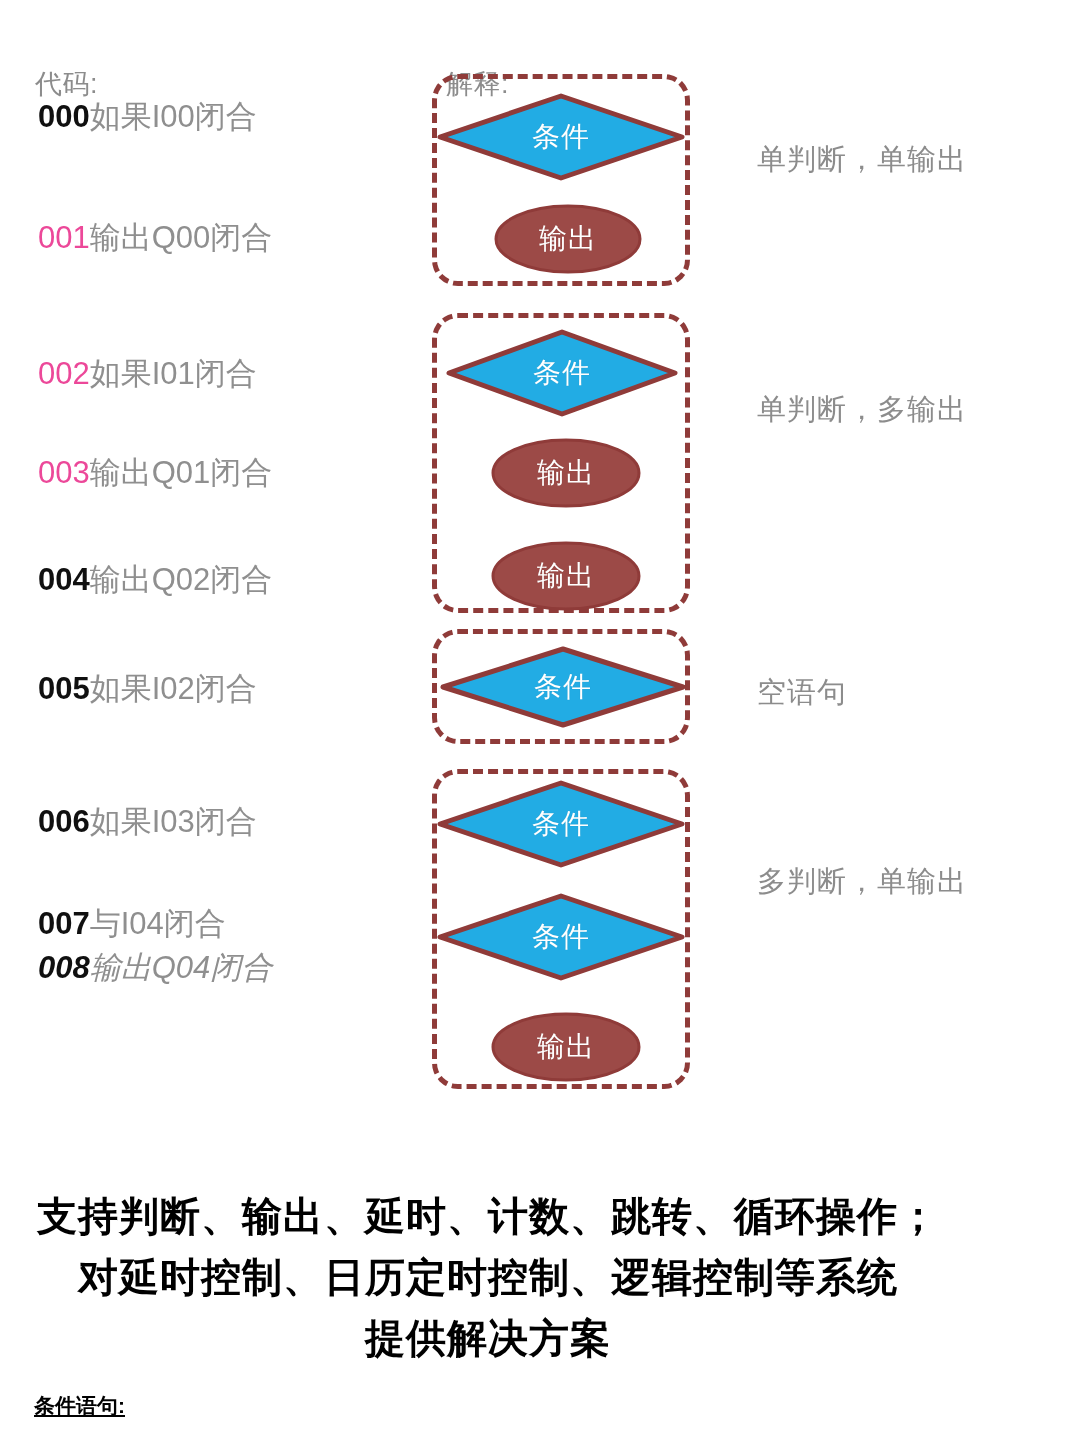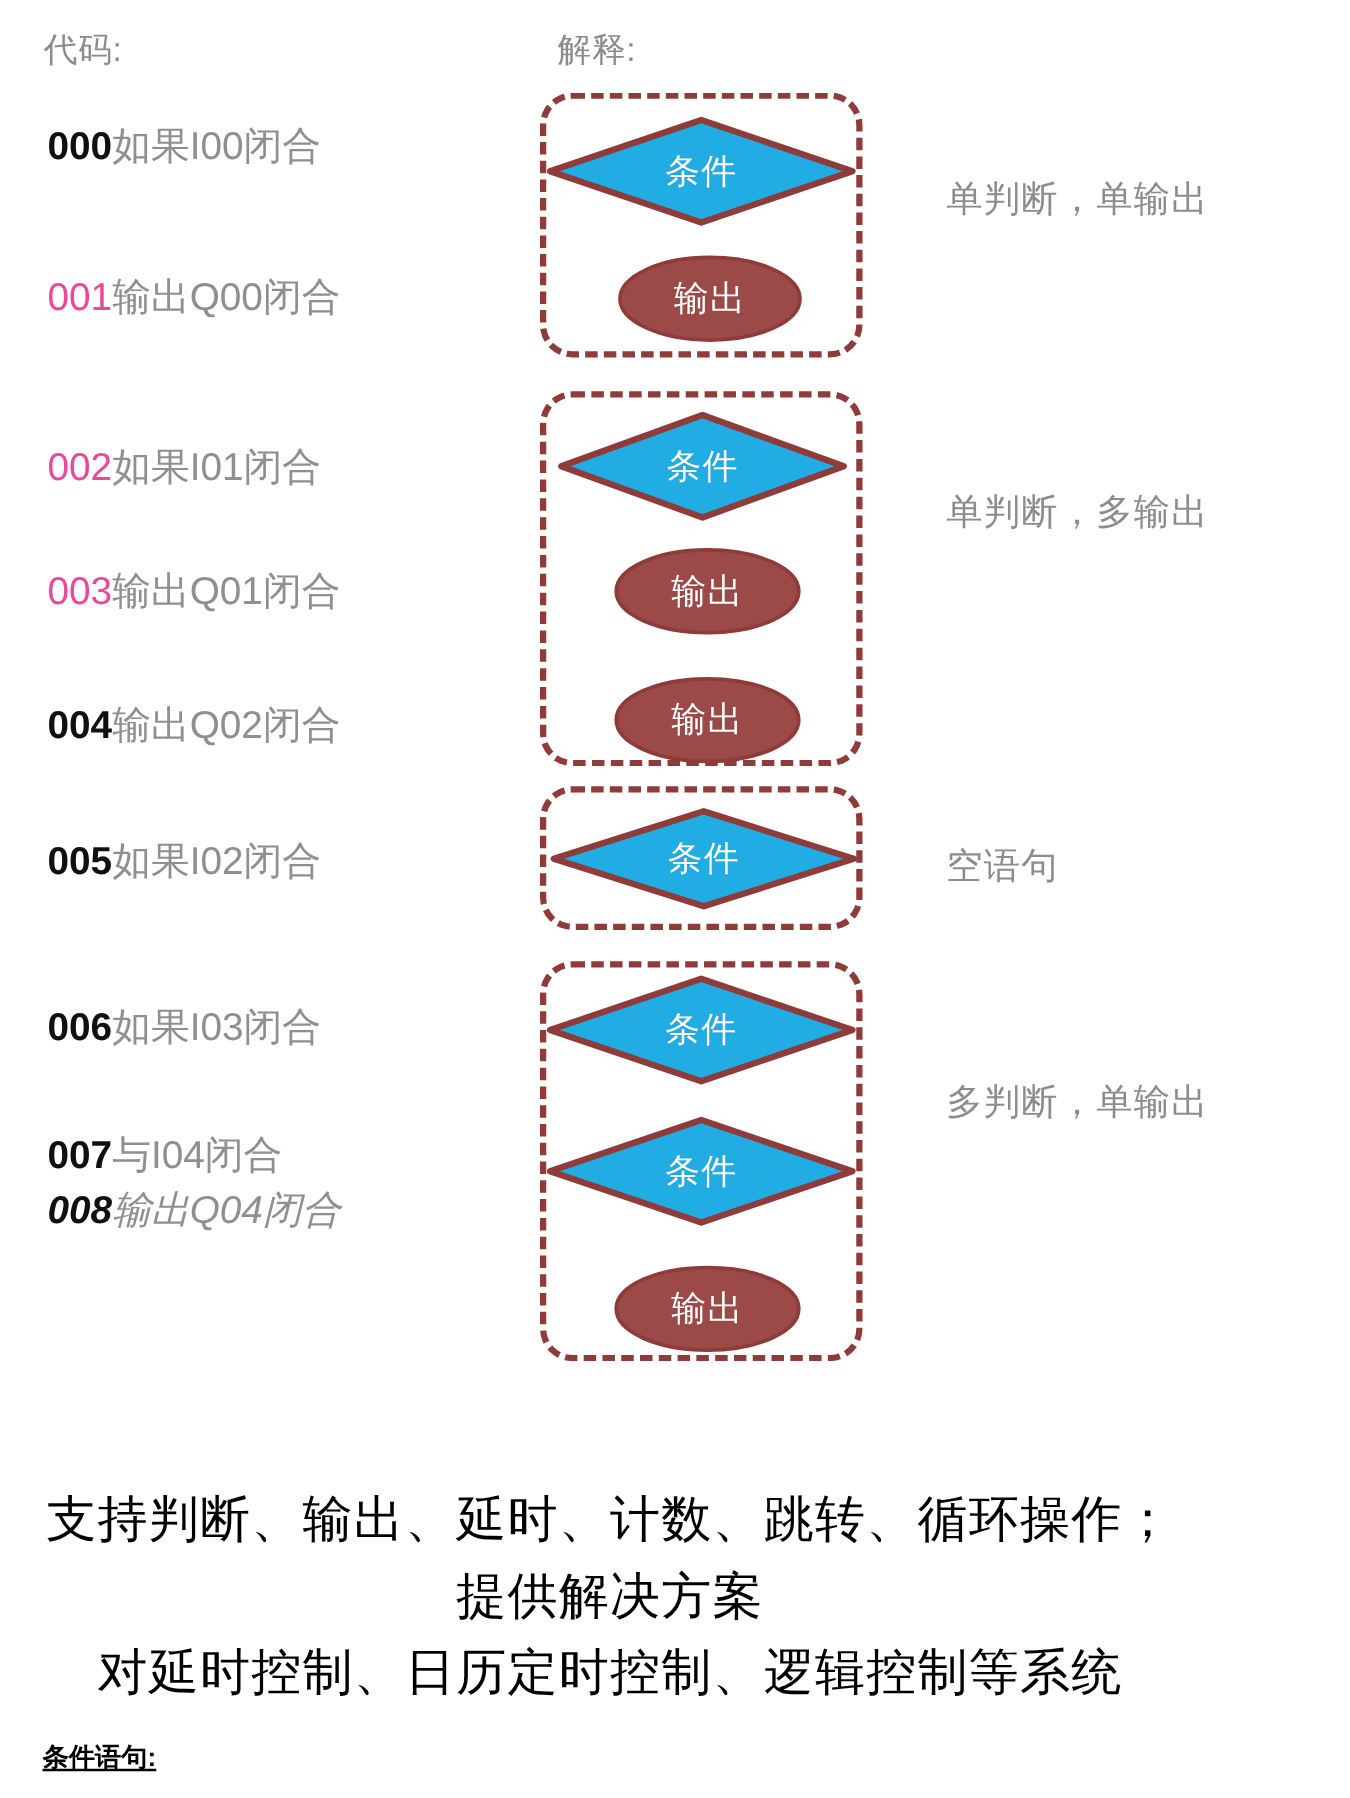--- a/index.html
+++ b/index.html
@@ -15,20 +15,21 @@
     overflow: hidden;
   }
 
   
   .col-header {
     position: absolute;
     font-size: 27px;
     color: #8c8c8c;
     letter-spacing: 0.5px;
     white-space: nowrap;
+    margin-top: 44px;
   }
   #hdr-code    { left: 35px;  top: 22px; }
   #hdr-explain { left: 446px; top: 22px; }
 
   
   .code-line {
     position: absolute;
     left: 38px;
     font-size: 31px;
     white-space: nowrap;
@@ -91,21 +92,21 @@
   }
 
   
   #bottom-para {
     position: absolute;
     left: 0;
     top: 1186px;
     width: 976px;
     text-align: center;
     font-size: 40px;
-    font-weight: 400;
+    font-weight: 700;
     color: #000000;
     line-height: 1.52;
     letter-spacing: 1px;
   }
   #bottom-para .pline { display: block; }
 
   #footer-label {
     position: absolute;
     left: 34px;
     top: 1392px;
@@ -195,17 +196,17 @@
   </div>
 <div id="explain-column">
     <div class="explain" style="top: 140px;">单判断，单输出</div>
     <div class="explain" style="top: 390px;">单判断，多输出</div>
     <div class="explain" style="top: 673px;">空语句</div>
     <div class="explain" style="top: 862px;">多判断，单输出</div>
   </div>
 
 <div id="bottom-para">
     <span class="pline">支持判断、输出、延时、计数、跳转、循环操作；</span>
+    <span class="pline">对延时控制、日历定时控制、逻辑控制等系统</span>
     <span class="pline">提供解决方案</span>
-    <span class="pline">对延时控制、日历定时控制、逻辑控制等系统</span>
   </div>
 
 <div id="footer-label">条件语句:</div>
 
 </body></html>

